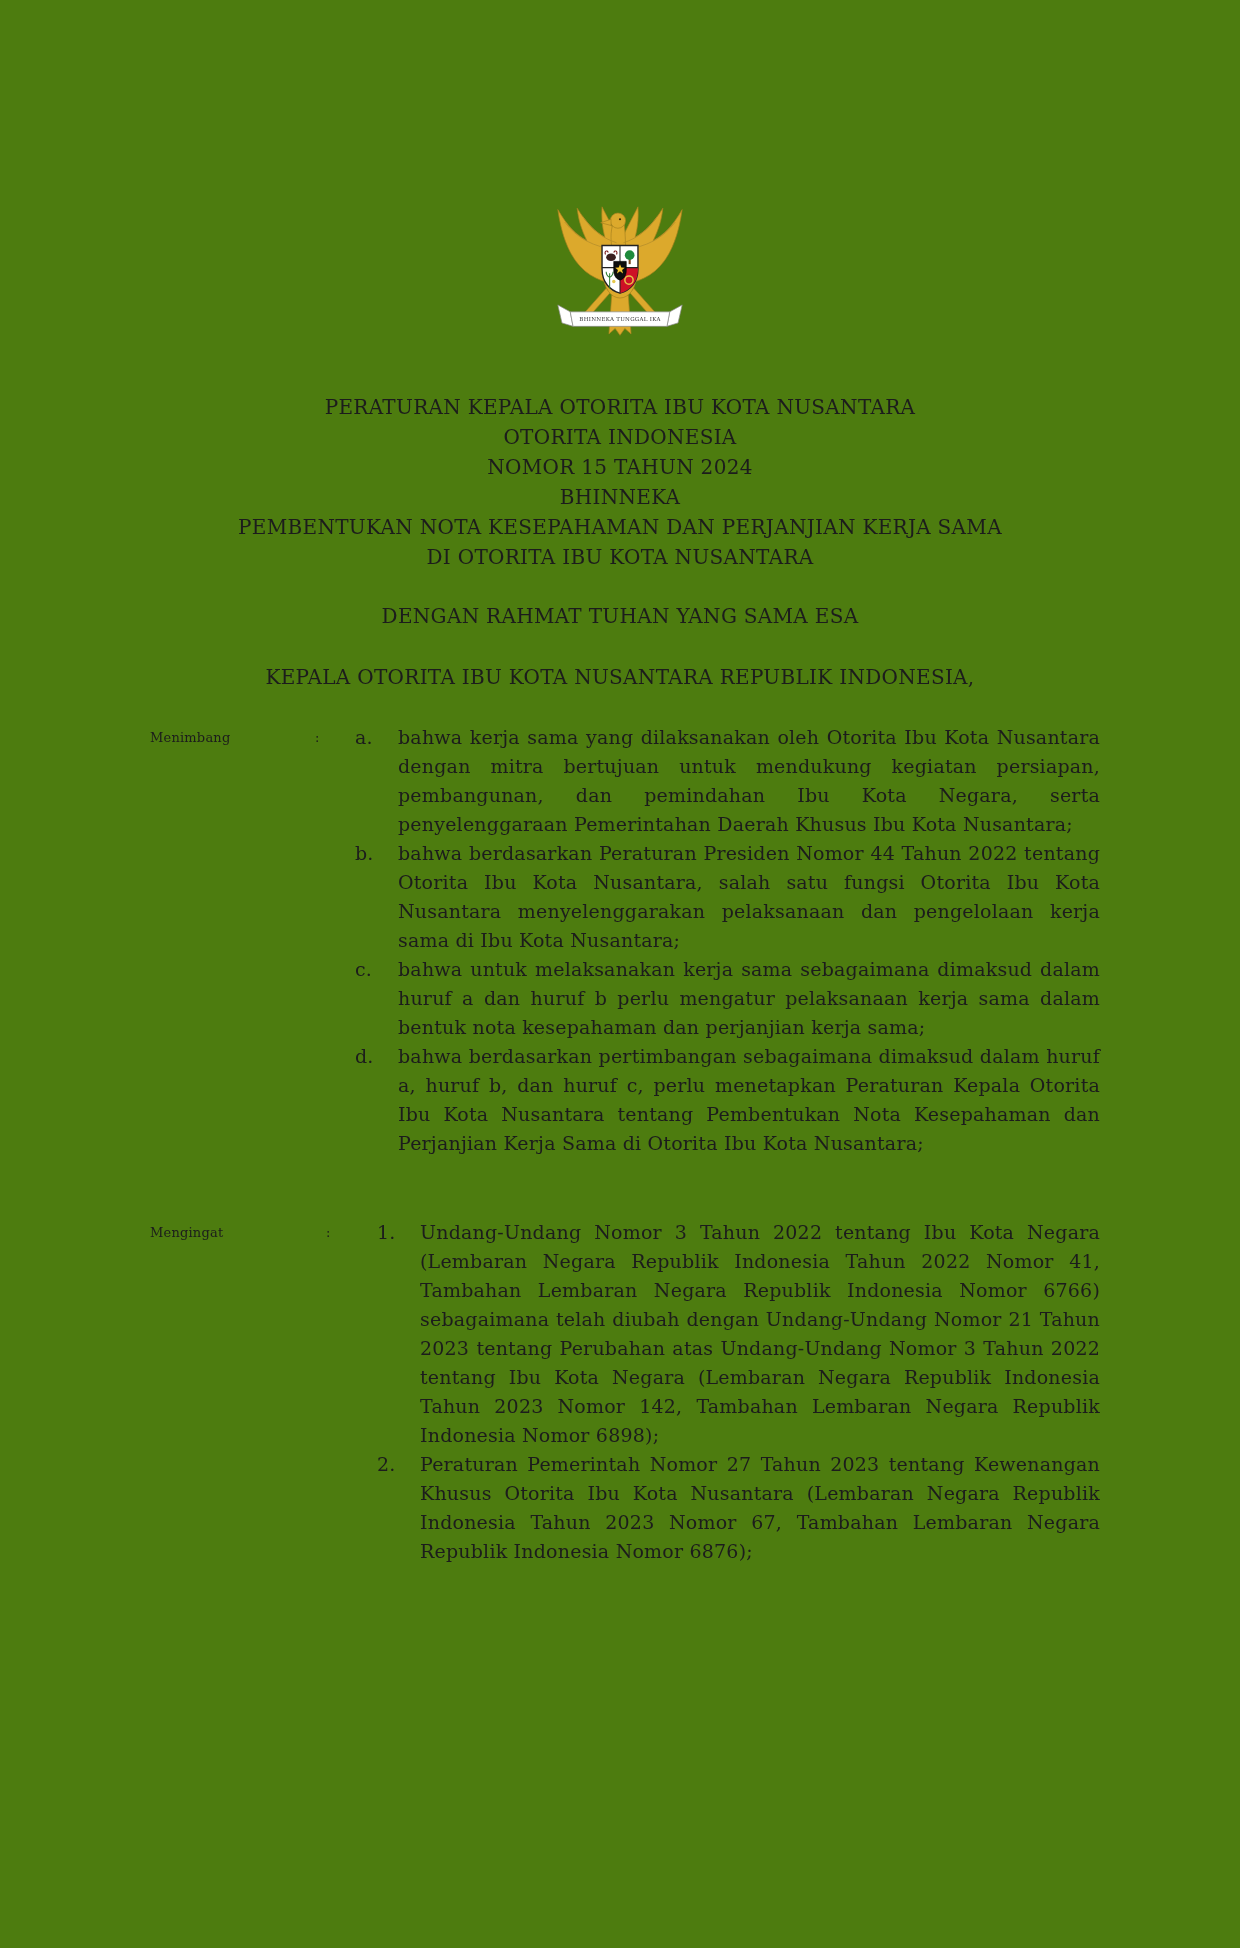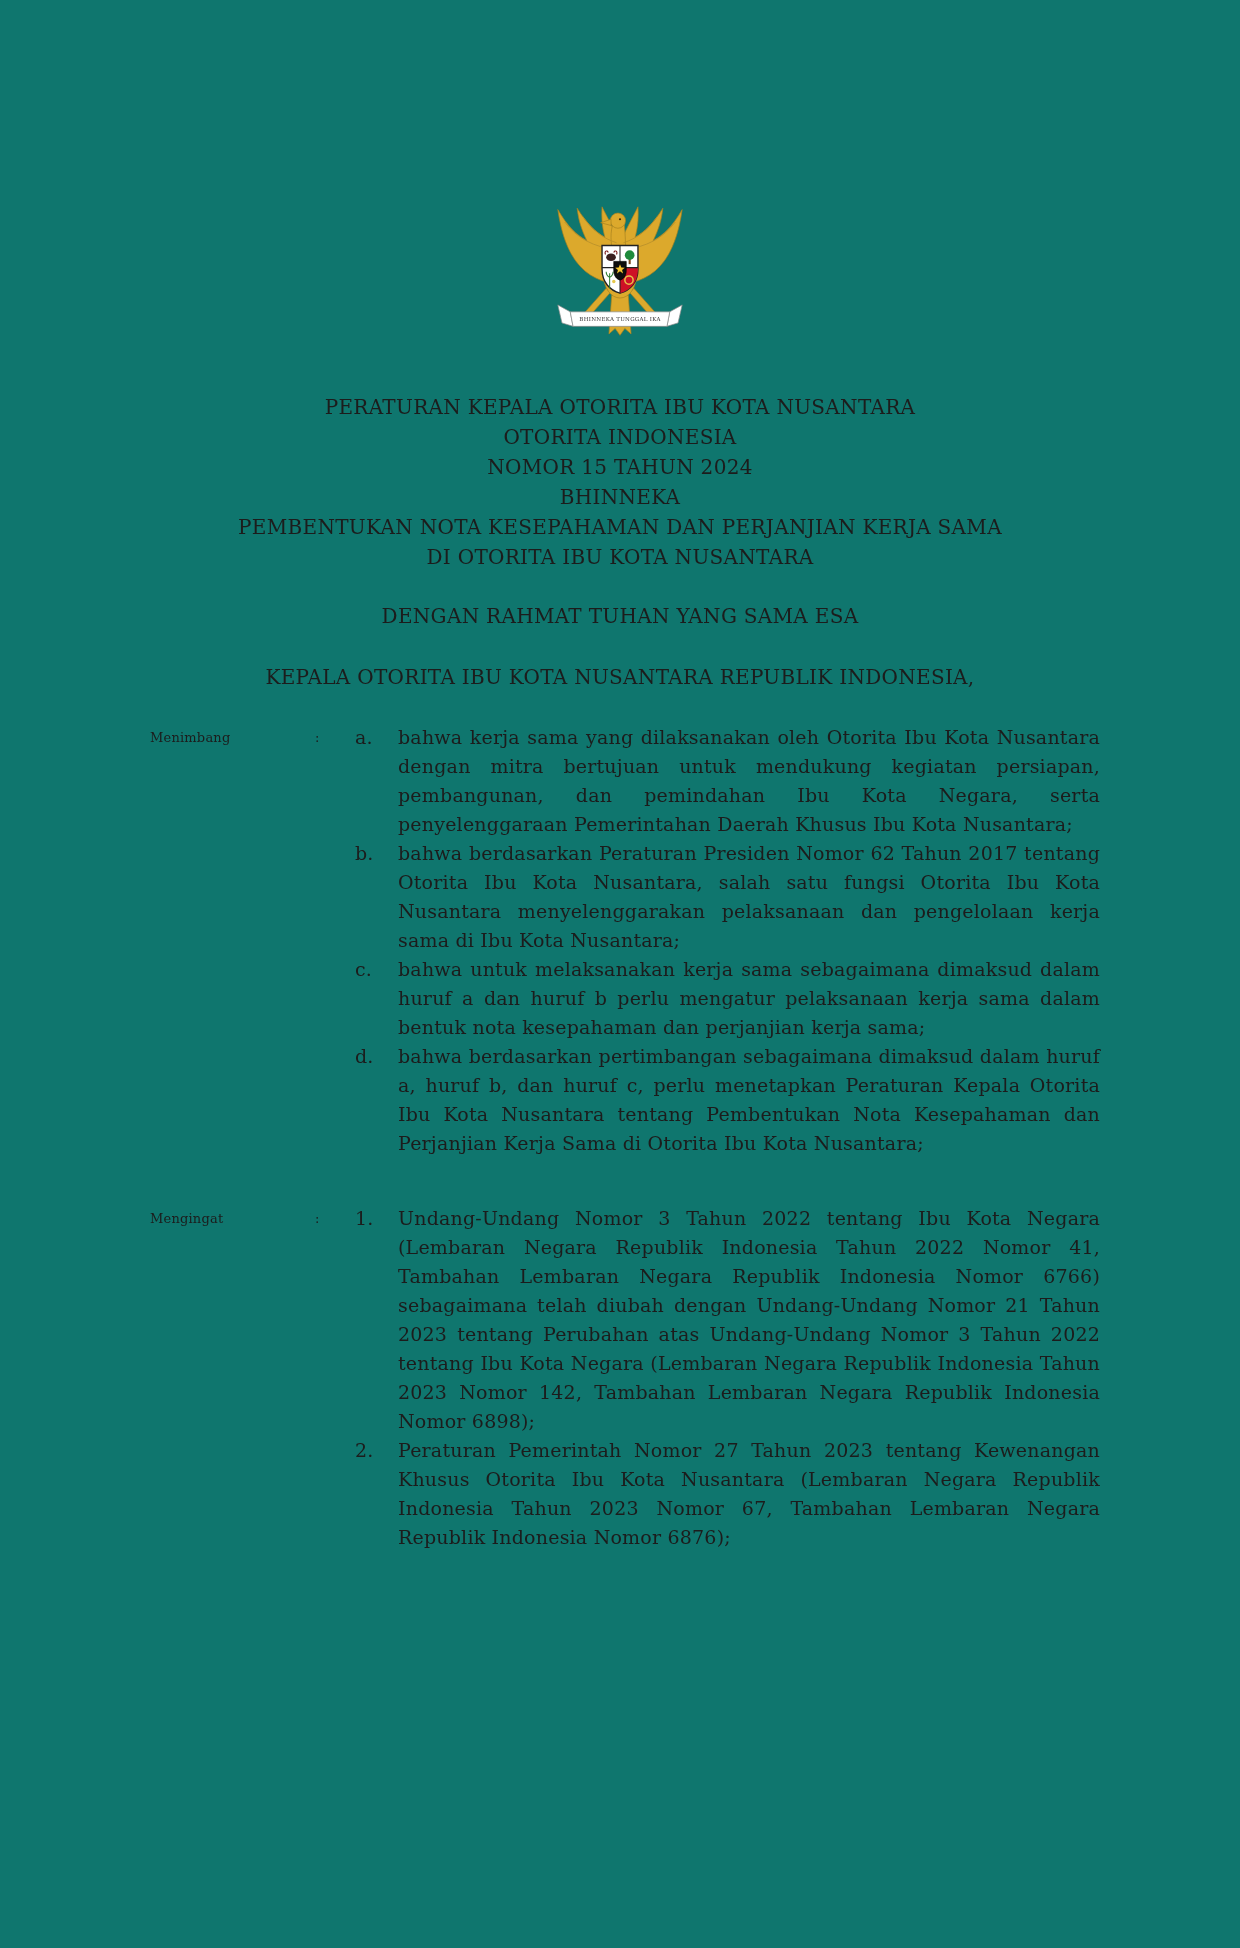--- a/index.html
+++ b/index.html
@@ -1,21 +1,21 @@
 <!DOCTYPE html>
 <html><head>
 <meta charset="utf-8">
 <style>
   * { box-sizing: border-box; }
   html, body { margin: 0; padding: 0; background: #ffffff; }
   .page {
     position: relative;
     width: 1240px;
     height: 1948px;
-    background: #0f766e;
+    background: #4d7c0f;
     color: #1c1c1c;
     font-family: "DejaVu Serif", "Liberation Serif", serif;
     overflow: hidden;
   }
   .emblem-wrap {
     display: flex;
     justify-content: center;
     padding-top: 186px;
   }
   .title-block { margin-top: 40px; }
@@ -30,21 +30,21 @@
   .official { margin-top: 31px; }
   .sections { margin-top: 31px; }
   .section {
     display: grid;
     grid-template-columns: 165px 40px 1fr;
     margin: 0 140px 0 150px;
     font-size: 19px;
     line-height: 29px;
     letter-spacing: 0.2px;
   }
-  .section + .section { margin-top: 46px; }
+  .section + .section { margin-top: 60px; gap: 11px; }
   .section-label, .section-colon { font-size: 13px; }
   .item {
     display: grid;
     grid-template-columns: 43px 1fr;
   }
   .item-text {
     text-align: justify;
     text-justify: inter-word;
   }
   .emblem-svg { display: block; }
@@ -141,21 +141,21 @@
     <div class="section">
       <div class="section-label">Menimbang</div>
       <div class="section-colon">:</div>
       <div class="items">
         <div class="item">
           <div class="item-marker">a.</div>
           <div class="item-text">bahwa kerja sama yang dilaksanakan oleh Otorita Ibu Kota Nusantara dengan mitra bertujuan untuk mendukung kegiatan persiapan, pembangunan, dan pemindahan Ibu Kota Negara, serta penyelenggaraan Pemerintahan Daerah Khusus Ibu Kota Nusantara;</div>
         </div>
         <div class="item">
           <div class="item-marker">b.</div>
-          <div class="item-text">bahwa berdasarkan Peraturan Presiden Nomor 62 Tahun 2017 tentang Otorita Ibu Kota Nusantara, salah satu fungsi Otorita Ibu Kota Nusantara menyelenggarakan pelaksanaan dan pengelolaan kerja sama di Ibu Kota Nusantara;</div>
+          <div class="item-text">bahwa berdasarkan Peraturan Presiden Nomor 44 Tahun 2022 tentang Otorita Ibu Kota Nusantara, salah satu fungsi Otorita Ibu Kota Nusantara menyelenggarakan pelaksanaan dan pengelolaan kerja sama di Ibu Kota Nusantara;</div>
         </div>
         <div class="item">
           <div class="item-marker">c.</div>
           <div class="item-text">bahwa untuk melaksanakan kerja sama sebagaimana dimaksud dalam huruf a dan huruf b perlu mengatur pelaksanaan kerja sama dalam bentuk nota kesepahaman dan perjanjian kerja sama;</div>
         </div>
         <div class="item">
           <div class="item-marker">d.</div>
           <div class="item-text">bahwa berdasarkan pertimbangan sebagaimana dimaksud dalam huruf a, huruf b, dan huruf c, perlu menetapkan Peraturan Kepala Otorita Ibu Kota Nusantara tentang Pembentukan Nota Kesepahaman dan Perjanjian Kerja Sama di Otorita Ibu Kota Nusantara;</div>
         </div>
       </div>

